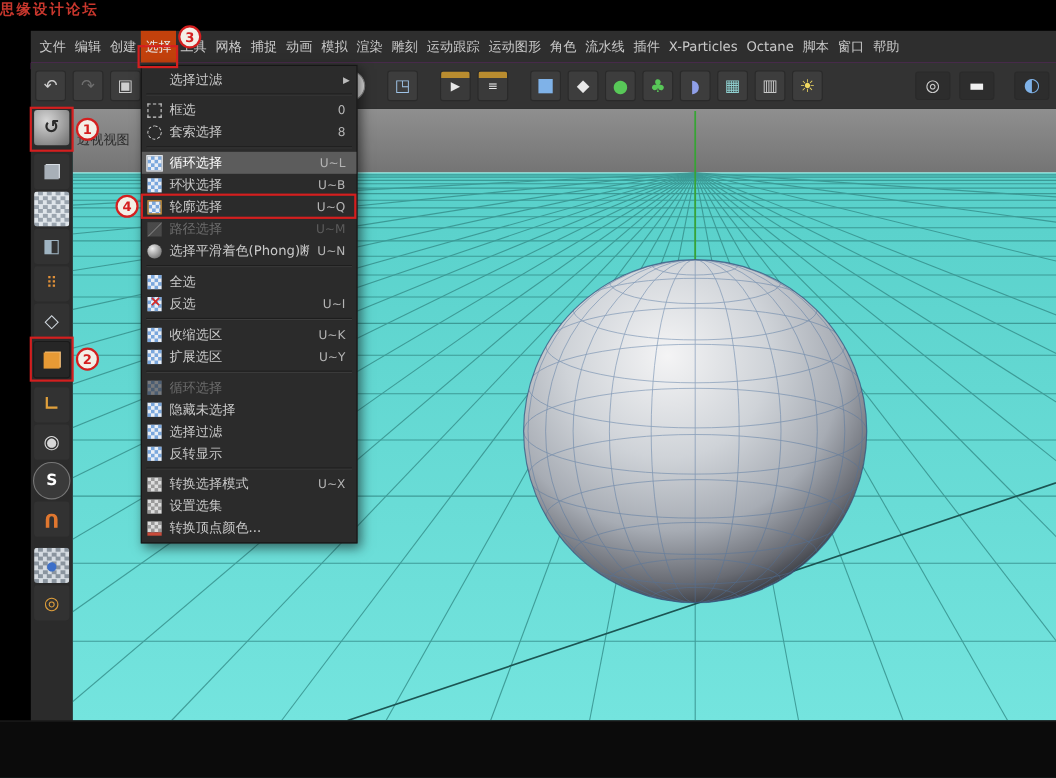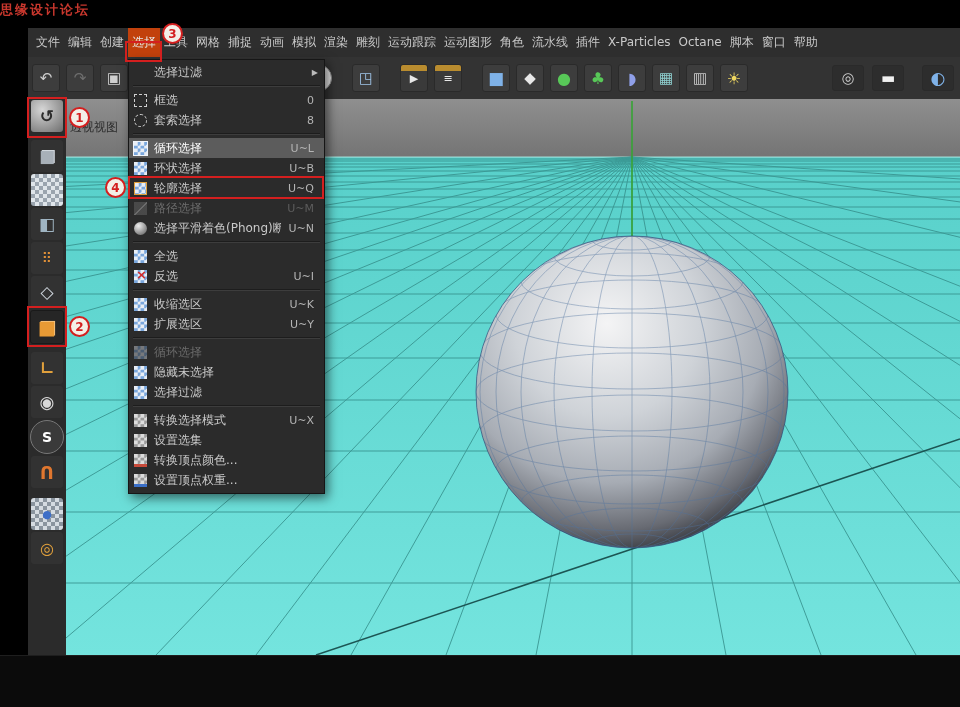--- a/index.html
+++ b/index.html
@@ -629,20 +629,26 @@
       <span class="mi-sub"></span>
     </div>
 
     <div class="mi">
       <span class="mi-icon" data-icon="unhide-all-icon"></span>
       <span class="mi-label">选择过滤</span>
       <span class="mi-shortcut"></span>
       <span class="mi-sub"></span>
     </div>
 
+    <div class="mi">
+      <span class="mi-icon" data-icon="invert-hidden-icon"></span>
+      <span class="mi-label">反转显示</span>
+      <span class="mi-shortcut"></span>
+      <span class="mi-sub"></span>
+    </div>
 
     <div class="mi" data-type="separator">
       
       
       
       
     </div>
 
     <div class="mi">
       <span class="mi-icon" data-icon="convert-selection-icon"></span>
@@ -658,26 +664,20 @@
       <span class="mi-sub"></span>
     </div>
 
     <div class="mi">
       <span class="mi-icon" data-icon="set-vertex-color-icon"></span>
       <span class="mi-label">转换顶点颜色...</span>
       <span class="mi-shortcut"></span>
       <span class="mi-sub"></span>
     </div>
 
-    <div class="mi">
-      <span class="mi-icon" data-icon="set-vertex-weight-icon"></span>
-      <span class="mi-label">设置顶点权重...</span>
-      <span class="mi-shortcut"></span>
-      <span class="mi-sub"></span>
-    </div>
   </div>
 
 <div class="annotations">
   <div class="ann-box" style="left:125px;top:41px;width:33px;height:17px;"></div>
   <div class="ann-box" style="left:27px;top:97px;width:36px;height:37px;"></div>
   <div class="ann-box" style="left:27px;top:306px;width:36px;height:37px;"></div>
   <div class="ann-box" style="left:128px;top:176px;width:192px;height:19px;"></div>
   <div class="ann-circle" style="left:69px;top:107px;">1</div>
   <div class="ann-circle" style="left:69px;top:316px;">2</div>
   <div class="ann-circle" style="left:162px;top:23px;">3</div>

